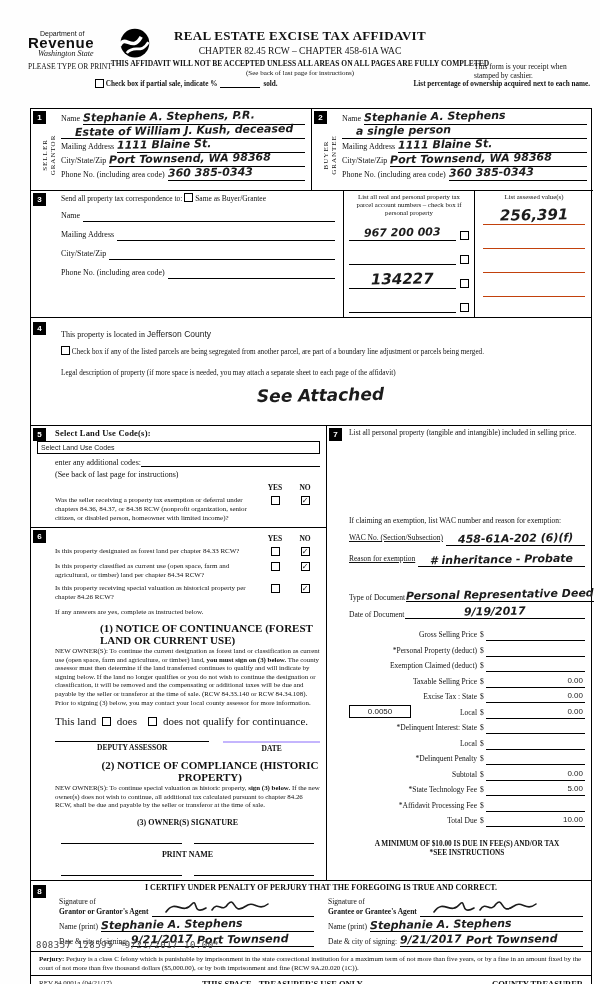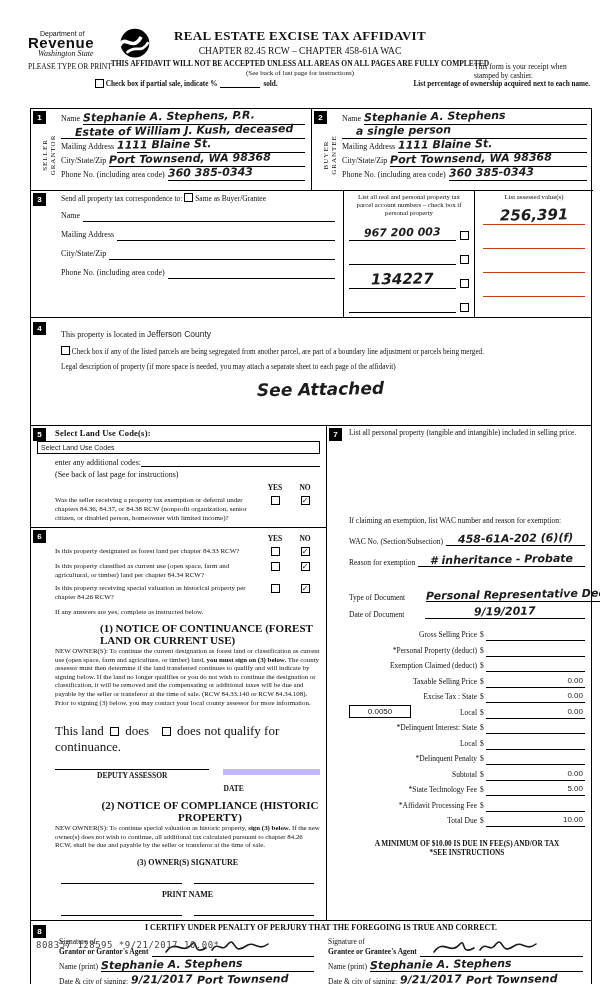--- a/index.html
+++ b/index.html
@@ -67,21 +67,21 @@
   .s3right { padding:2px 8px 4px 8px; }
   .valline { border-bottom:1px solid #c2410c; min-height:12px; margin-top:5px; text-align:center; }
 
   
   .sec4 { position:relative; padding:4px 10px 4px 30px; border-bottom:1px solid #000; min-height:108px; }
   .sec4 .badge { position:absolute; left:2px; top:4px; }
   .sec4 .fline { font-size:8px; }
   .sec4 .plain { font-size:8px; margin-top:7px; }
   .sec4 .plain .typed { font-size:8.5px; }
   .sec4 .cbline { font-size:7.2px; margin-top:7px; }
-  .sec4 .legal { font-size:7.2px; margin-top:7px; }
+  .sec4 .legal { font-size:7.2px; margin-top:13px; }
   .seeattached { text-align:center; margin-top:10px; }
 
   
   .cols { display:grid; grid-template-columns:296px 266px; border-bottom:1px solid #000; }
   .colL { border-right:1px solid #000; }
   .sec5 { position:relative; border-bottom:1px solid #000; padding:2px 6px 4px 24px; }
   .sec5 .badge { position:absolute; left:2px; top:2px; }
   .sec5 .t { font-size:8.5px; font-weight:bold; letter-spacing:0.2px; }
   .dropdown { border:1.5px solid #000; background:#fff; height:13px; margin:3px 0 2px -18px;
               display:flex; align-items:center; padding-left:3px; }
@@ -92,39 +92,39 @@
   .qhead { display:flex; justify-content:flex-end; font-size:7.5px; font-weight:bold; margin-top:4px; }
   .qhead span { width:30px; text-align:center; }
   .qrow { display:flex; font-size:7px; line-height:9px; margin-top:4px; }
   .qrow .qt { flex:1; padding-right:4px; }
   .qrow .qc { width:30px; text-align:center; flex:none; }
   .sec6 { position:relative; padding:2px 6px 4px 24px; }
   .sec6 .badge { position:absolute; left:2px; top:2px; }
   .noteline { font-size:7px; margin-top:6px; }
   .ntitle { font-size:11px; font-weight:bold; text-align:center; margin-top:6px;margin-left:45px; }
   .npara { font-size:6.9px; line-height:8.6px; margin-top:1px; text-align:left; }
-  .landline { font-size:13px; margin-top:16px; }
+  .landline { font-size:11px; margin-top:8px; }
   .landline .cb { margin:0 3px; }
   .siglines { display:flex; margin-top:14px; font-size:7.5px; font-weight:bold; }
   .siglines .l1 { flex:1.6; border-top:1px solid #000; text-align:center; margin-right:14px; padding-top:1px; }
-  .siglines .l2 { flex:1; border-top:6px solid #c4b5fd; padding-top:9px; }
+  .siglines .l2 { flex:1; border-top:2px solid #c4b5fd; text-align:center; padding-top:1px; }
   .centerbold { font-size:8px; font-weight:bold; text-align:center; margin-top:8px; }
   .twolines { display:flex; margin-top:16px; }
   .twolines div { flex:1; border-top:1px solid #000; margin:0 6px; }
 
   
   .sec7 { position:relative; padding:2px 8px 4px 22px; }
   .sec7 .badge { position:absolute; left:2px; top:2px; }
   .s7pp { font-size:7.5px; line-height:10px; }
   .s7exempt { font-size:7.5px; margin-top:78px; }
-  .wacline { display:flex; align-items:flex-end; font-size:7.5px; margin-top:8px; }
+  .wacline { display:flex; align-items:flex-start; font-size:7.5px; margin-top:8px;text-decoration:underline; }
   .wacline .lab { flex:none; padding-right:3px; }
   .wacline .wr { flex:1; border-bottom:1px solid #000; min-height:12px; text-align:center; }
   .typeline { display:flex; align-items:flex-end; font-size:7.5px; margin-top:14px; }
-  .typeline .lab { flex:none; padding-right:21px; }
+  .typeline .lab { flex:none; padding-right:1px; }
   .typeline .wr { flex:1; border-bottom:1px solid #000; min-height:13px; text-align:center; }
   .money { margin-top:8px; }
   .mrow { display:flex; align-items:flex-end; font-size:7.5px; line-height:13px; position:relative; margin-top:1.5px; }
   .mrow .mlab { width:128px; text-align:right; flex:none; }
   .mrow .dollar { flex:none; padding:0 2px 0 3px; }
   .mrow .mline { flex:1; border-bottom:1px solid #000; text-align:right; min-height:11px; }
   .mrow .mline .typed { padding-right:2px; }
   .ratebox { position:absolute; left:0px; bottom:1px; width:62px; border:1.5px solid #000; height:13px;
              display:flex; align-items:center; justify-content:center; }
   .minnote { font-size:7.3px; font-weight:bold; text-align:center; margin-top:12px; line-height:9px; }

